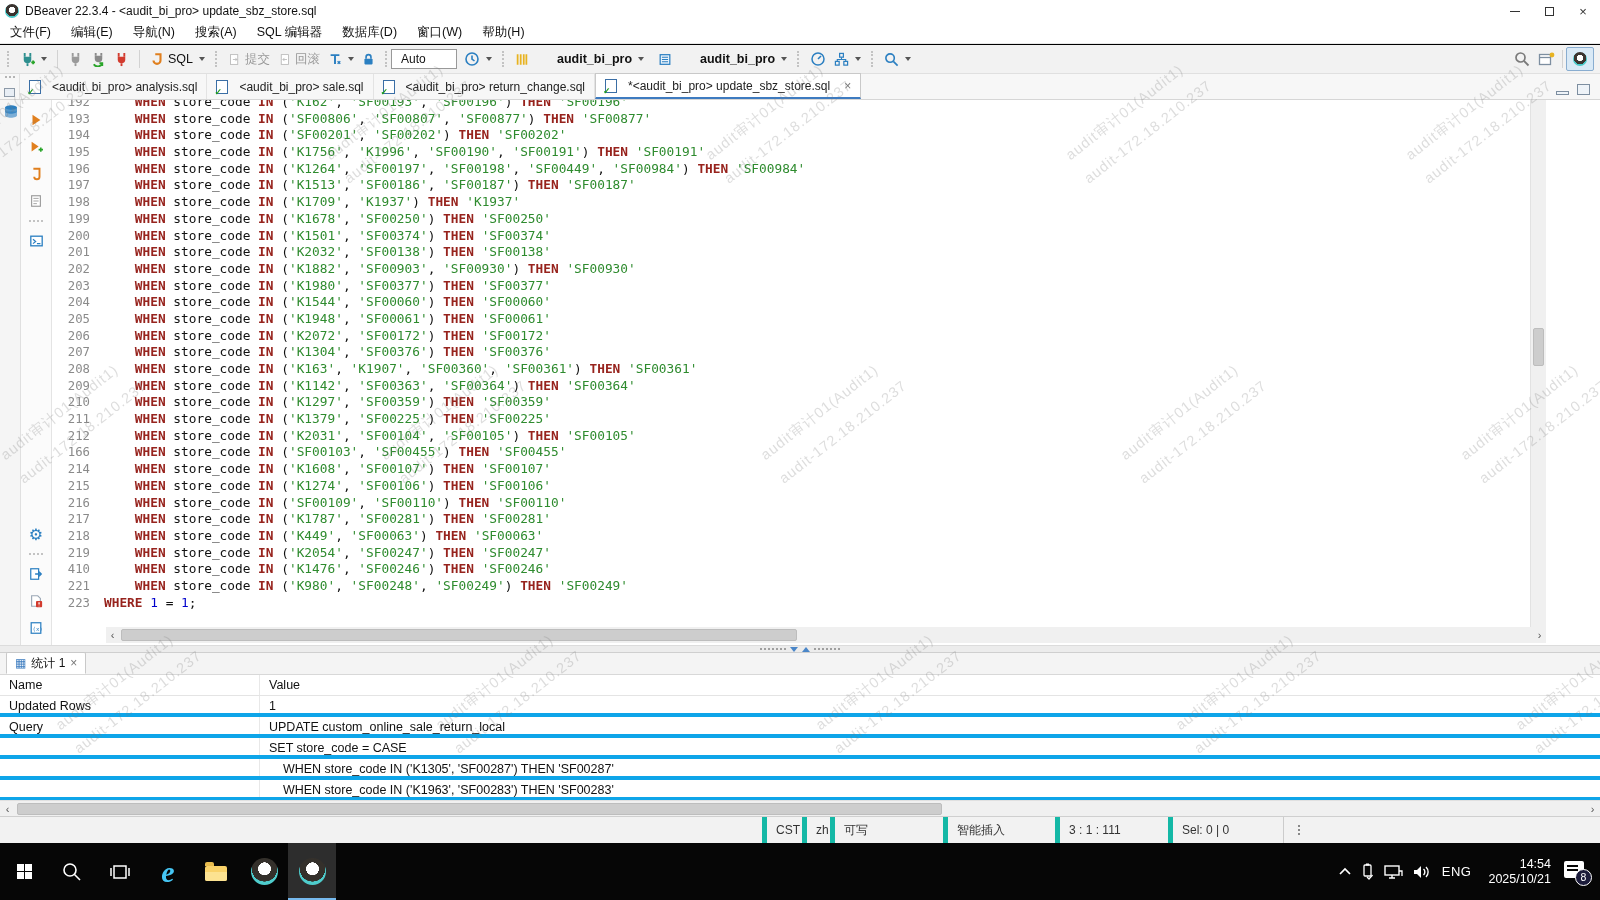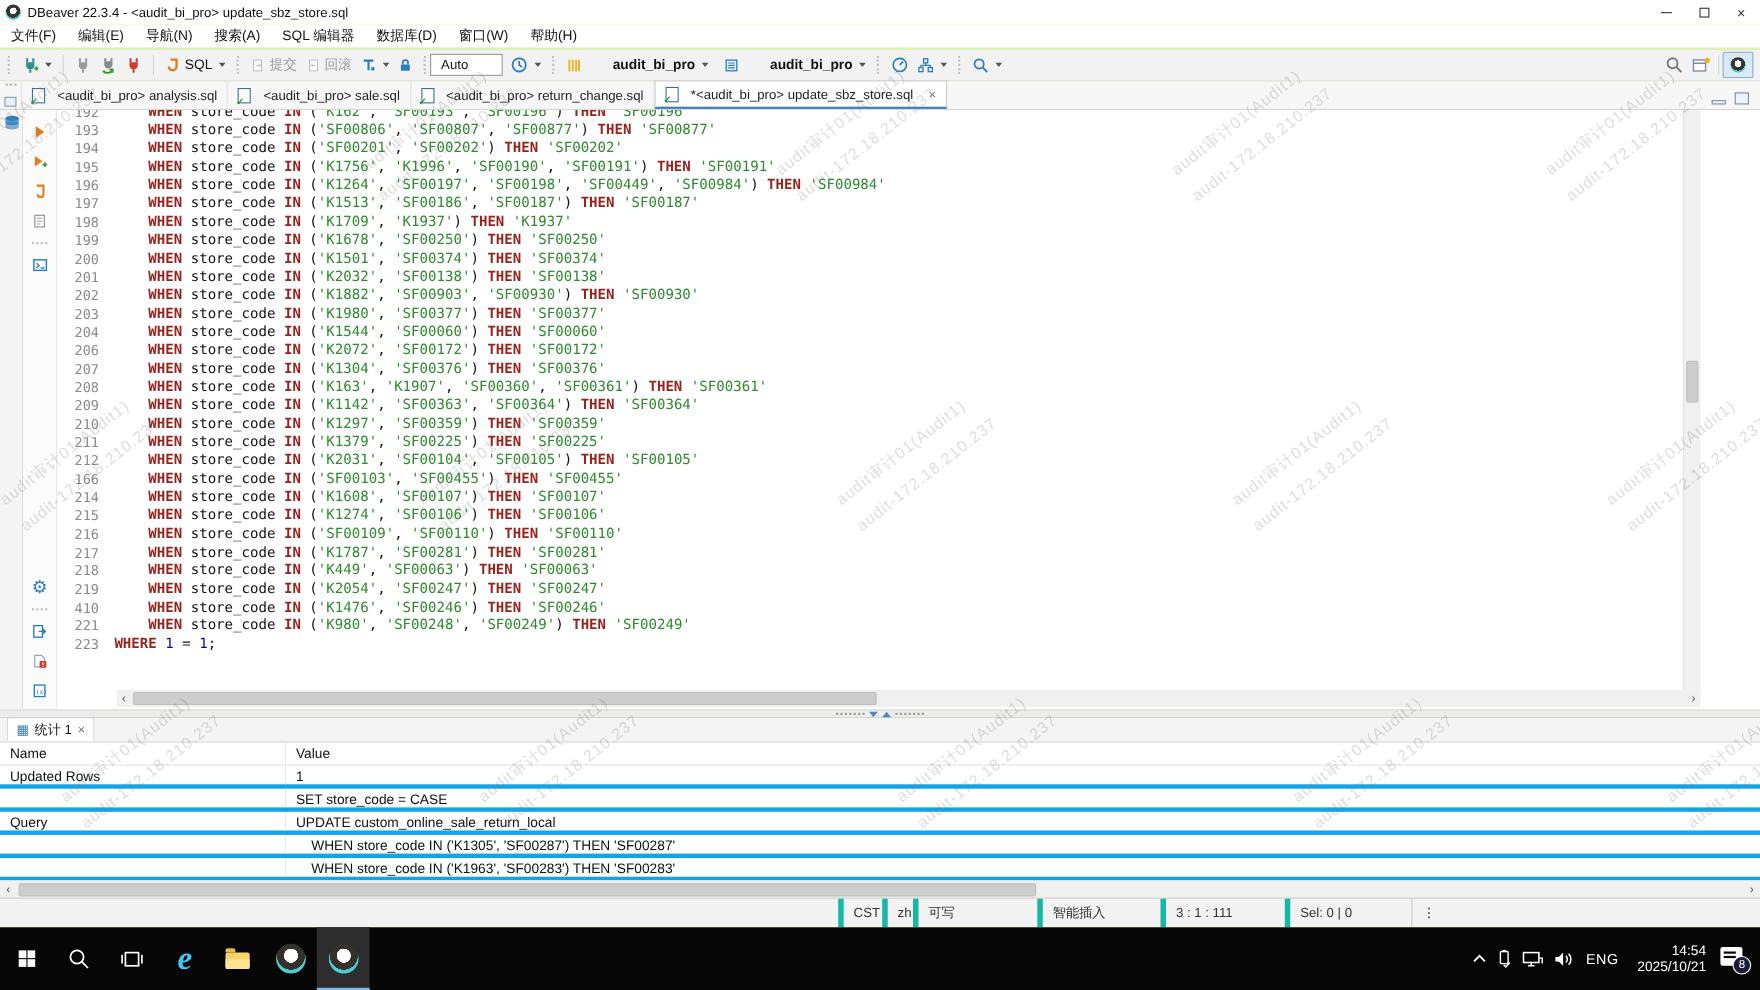--- a/index.html
+++ b/index.html
@@ -1,17 +1,17 @@
 <!DOCTYPE html>
 <html><head>
 <meta charset="utf-8">
 <style>
   html,body{margin:0;padding:0;background:#888;}
   *{box-sizing:border-box;}
-  .window{position:relative;width:1600px;height:900px;background:#bef264;overflow:hidden;
+  .window{position:relative;width:1600px;height:900px;background:#000000;overflow:hidden;
     font-family:"Liberation Sans",sans-serif;color:#111;}
 
   
   .titlebar{position:absolute;top:0;left:0;right:0;height:22px;background:#ffffff;
     display:flex;align-items:center;padding-left:5px;font-size:12px;}
   .app-icon{width:14px;height:14px;border-radius:50%;background:radial-gradient(circle at 50% 42%,#fff 0 28%,#3b3430 29% 58%,#49c8c8 59% 100%);margin-right:6px;flex:0 0 auto;}
   .title-text{flex:1;white-space:nowrap;overflow:hidden;}
   .win-controls{display:flex;height:100%;}
   .win-btn{width:34px;height:100%;display:flex;align-items:center;justify-content:center;color:#333;font-size:12px;}
   .glyph-min{display:block;width:10px;border-bottom:1px solid #333;}
@@ -433,20 +433,21 @@
           <div class="code-row"><span class="ln">195</span><span class="code-text"><span>    </span><span class="kw">WHEN</span><span> store_code </span><span class="kw">IN</span><span> (</span><span class="str">'K1756'</span><span>, </span><span class="str">'K1996'</span><span>, </span><span class="str">'SF00190'</span><span>, </span><span class="str">'SF00191'</span><span>) </span><span class="kw">THEN</span><span> </span><span class="str">'SF00191'</span></span></div>
           <div class="code-row"><span class="ln">196</span><span class="code-text"><span>    </span><span class="kw">WHEN</span><span> store_code </span><span class="kw">IN</span><span> (</span><span class="str">'K1264'</span><span>, </span><span class="str">'SF00197'</span><span>, </span><span class="str">'SF00198'</span><span>, </span><span class="str">'SF00449'</span><span>, </span><span class="str">'SF00984'</span><span>) </span><span class="kw">THEN</span><span> </span><span class="str">'SF00984'</span></span></div>
           <div class="code-row"><span class="ln">197</span><span class="code-text"><span>    </span><span class="kw">WHEN</span><span> store_code </span><span class="kw">IN</span><span> (</span><span class="str">'K1513'</span><span>, </span><span class="str">'SF00186'</span><span>, </span><span class="str">'SF00187'</span><span>) </span><span class="kw">THEN</span><span> </span><span class="str">'SF00187'</span></span></div>
           <div class="code-row"><span class="ln">198</span><span class="code-text"><span>    </span><span class="kw">WHEN</span><span> store_code </span><span class="kw">IN</span><span> (</span><span class="str">'K1709'</span><span>, </span><span class="str">'K1937'</span><span>) </span><span class="kw">THEN</span><span> </span><span class="str">'K1937'</span></span></div>
           <div class="code-row"><span class="ln">199</span><span class="code-text"><span>    </span><span class="kw">WHEN</span><span> store_code </span><span class="kw">IN</span><span> (</span><span class="str">'K1678'</span><span>, </span><span class="str">'SF00250'</span><span>) </span><span class="kw">THEN</span><span> </span><span class="str">'SF00250'</span></span></div>
           <div class="code-row"><span class="ln">200</span><span class="code-text"><span>    </span><span class="kw">WHEN</span><span> store_code </span><span class="kw">IN</span><span> (</span><span class="str">'K1501'</span><span>, </span><span class="str">'SF00374'</span><span>) </span><span class="kw">THEN</span><span> </span><span class="str">'SF00374'</span></span></div>
           <div class="code-row"><span class="ln">201</span><span class="code-text"><span>    </span><span class="kw">WHEN</span><span> store_code </span><span class="kw">IN</span><span> (</span><span class="str">'K2032'</span><span>, </span><span class="str">'SF00138'</span><span>) </span><span class="kw">THEN</span><span> </span><span class="str">'SF00138'</span></span></div>
           <div class="code-row"><span class="ln">202</span><span class="code-text"><span>    </span><span class="kw">WHEN</span><span> store_code </span><span class="kw">IN</span><span> (</span><span class="str">'K1882'</span><span>, </span><span class="str">'SF00903'</span><span>, </span><span class="str">'SF00930'</span><span>) </span><span class="kw">THEN</span><span> </span><span class="str">'SF00930'</span></span></div>
           <div class="code-row"><span class="ln">203</span><span class="code-text"><span>    </span><span class="kw">WHEN</span><span> store_code </span><span class="kw">IN</span><span> (</span><span class="str">'K1980'</span><span>, </span><span class="str">'SF00377'</span><span>) </span><span class="kw">THEN</span><span> </span><span class="str">'SF00377'</span></span></div>
           <div class="code-row"><span class="ln">204</span><span class="code-text"><span>    </span><span class="kw">WHEN</span><span> store_code </span><span class="kw">IN</span><span> (</span><span class="str">'K1544'</span><span>, </span><span class="str">'SF00060'</span><span>) </span><span class="kw">THEN</span><span> </span><span class="str">'SF00060'</span></span></div>
+          <div class="code-row"><span class="ln">205</span><span class="code-text"><span>    </span><span class="kw">WHEN</span><span> store_code </span><span class="kw">IN</span><span> (</span><span class="str">'K1948'</span><span>, </span><span class="str">'SF00061'</span><span>) </span><span class="kw">THEN</span><span> </span><span class="str">'SF00061'</span></span></div>
           <div class="code-row"><span class="ln">206</span><span class="code-text"><span>    </span><span class="kw">WHEN</span><span> store_code </span><span class="kw">IN</span><span> (</span><span class="str">'K2072'</span><span>, </span><span class="str">'SF00172'</span><span>) </span><span class="kw">THEN</span><span> </span><span class="str">'SF00172'</span></span></div>
           <div class="code-row"><span class="ln">207</span><span class="code-text"><span>    </span><span class="kw">WHEN</span><span> store_code </span><span class="kw">IN</span><span> (</span><span class="str">'K1304'</span><span>, </span><span class="str">'SF00376'</span><span>) </span><span class="kw">THEN</span><span> </span><span class="str">'SF00376'</span></span></div>
           <div class="code-row"><span class="ln">208</span><span class="code-text"><span>    </span><span class="kw">WHEN</span><span> store_code </span><span class="kw">IN</span><span> (</span><span class="str">'K163'</span><span>, </span><span class="str">'K1907'</span><span>, </span><span class="str">'SF00360'</span><span>, </span><span class="str">'SF00361'</span><span>) </span><span class="kw">THEN</span><span> </span><span class="str">'SF00361'</span></span></div>
           <div class="code-row"><span class="ln">209</span><span class="code-text"><span>    </span><span class="kw">WHEN</span><span> store_code </span><span class="kw">IN</span><span> (</span><span class="str">'K1142'</span><span>, </span><span class="str">'SF00363'</span><span>, </span><span class="str">'SF00364'</span><span>) </span><span class="kw">THEN</span><span> </span><span class="str">'SF00364'</span></span></div>
           <div class="code-row"><span class="ln">210</span><span class="code-text"><span>    </span><span class="kw">WHEN</span><span> store_code </span><span class="kw">IN</span><span> (</span><span class="str">'K1297'</span><span>, </span><span class="str">'SF00359'</span><span>) </span><span class="kw">THEN</span><span> </span><span class="str">'SF00359'</span></span></div>
           <div class="code-row"><span class="ln">211</span><span class="code-text"><span>    </span><span class="kw">WHEN</span><span> store_code </span><span class="kw">IN</span><span> (</span><span class="str">'K1379'</span><span>, </span><span class="str">'SF00225'</span><span>) </span><span class="kw">THEN</span><span> </span><span class="str">'SF00225'</span></span></div>
           <div class="code-row"><span class="ln">212</span><span class="code-text"><span>    </span><span class="kw">WHEN</span><span> store_code </span><span class="kw">IN</span><span> (</span><span class="str">'K2031'</span><span>, </span><span class="str">'SF00104'</span><span>, </span><span class="str">'SF00105'</span><span>) </span><span class="kw">THEN</span><span> </span><span class="str">'SF00105'</span></span></div>
           <div class="code-row"><span class="ln">166</span><span class="code-text"><span>    </span><span class="kw">WHEN</span><span> store_code </span><span class="kw">IN</span><span> (</span><span class="str">'SF00103'</span><span>, </span><span class="str">'SF00455'</span><span>) </span><span class="kw">THEN</span><span> </span><span class="str">'SF00455'</span></span></div>
           <div class="code-row"><span class="ln">214</span><span class="code-text"><span>    </span><span class="kw">WHEN</span><span> store_code </span><span class="kw">IN</span><span> (</span><span class="str">'K1608'</span><span>, </span><span class="str">'SF00107'</span><span>) </span><span class="kw">THEN</span><span> </span><span class="str">'SF00107'</span></span></div>
           <div class="code-row"><span class="ln">215</span><span class="code-text"><span>    </span><span class="kw">WHEN</span><span> store_code </span><span class="kw">IN</span><span> (</span><span class="str">'K1274'</span><span>, </span><span class="str">'SF00106'</span><span>) </span><span class="kw">THEN</span><span> </span><span class="str">'SF00106'</span></span></div>
@@ -490,26 +491,26 @@
     <div class="stats-table" id="stats-rows">
         <div class="srow header">
           <span class="scol-name">Name</span>
           <span class="scol-value">Value</span>
         </div>
         <div class="srow">
           <span class="scol-name">Updated Rows</span>
           <span class="scol-value">1</span>
         </div>
         <div class="srow">
+          <span class="scol-name">Query</span>
+          <span class="scol-value">UPDATE custom_online_sale_return_local</span>
+        </div>
+        <div class="srow">
           <span class="scol-name"></span>
           <span class="scol-value">SET store_code = CASE</span>
-        </div>
-        <div class="srow">
-          <span class="scol-name">Query</span>
-          <span class="scol-value">UPDATE custom_online_sale_return_local</span>
         </div>
         <div class="srow">
           <span class="scol-name"></span>
           <span class="scol-value">    WHEN store_code IN ('K1305', 'SF00287') THEN 'SF00287'</span>
         </div>
         <div class="srow">
           <span class="scol-name"></span>
           <span class="scol-value">    WHEN store_code IN ('K1963', 'SF00283') THEN 'SF00283'</span>
         </div>
       </div>

